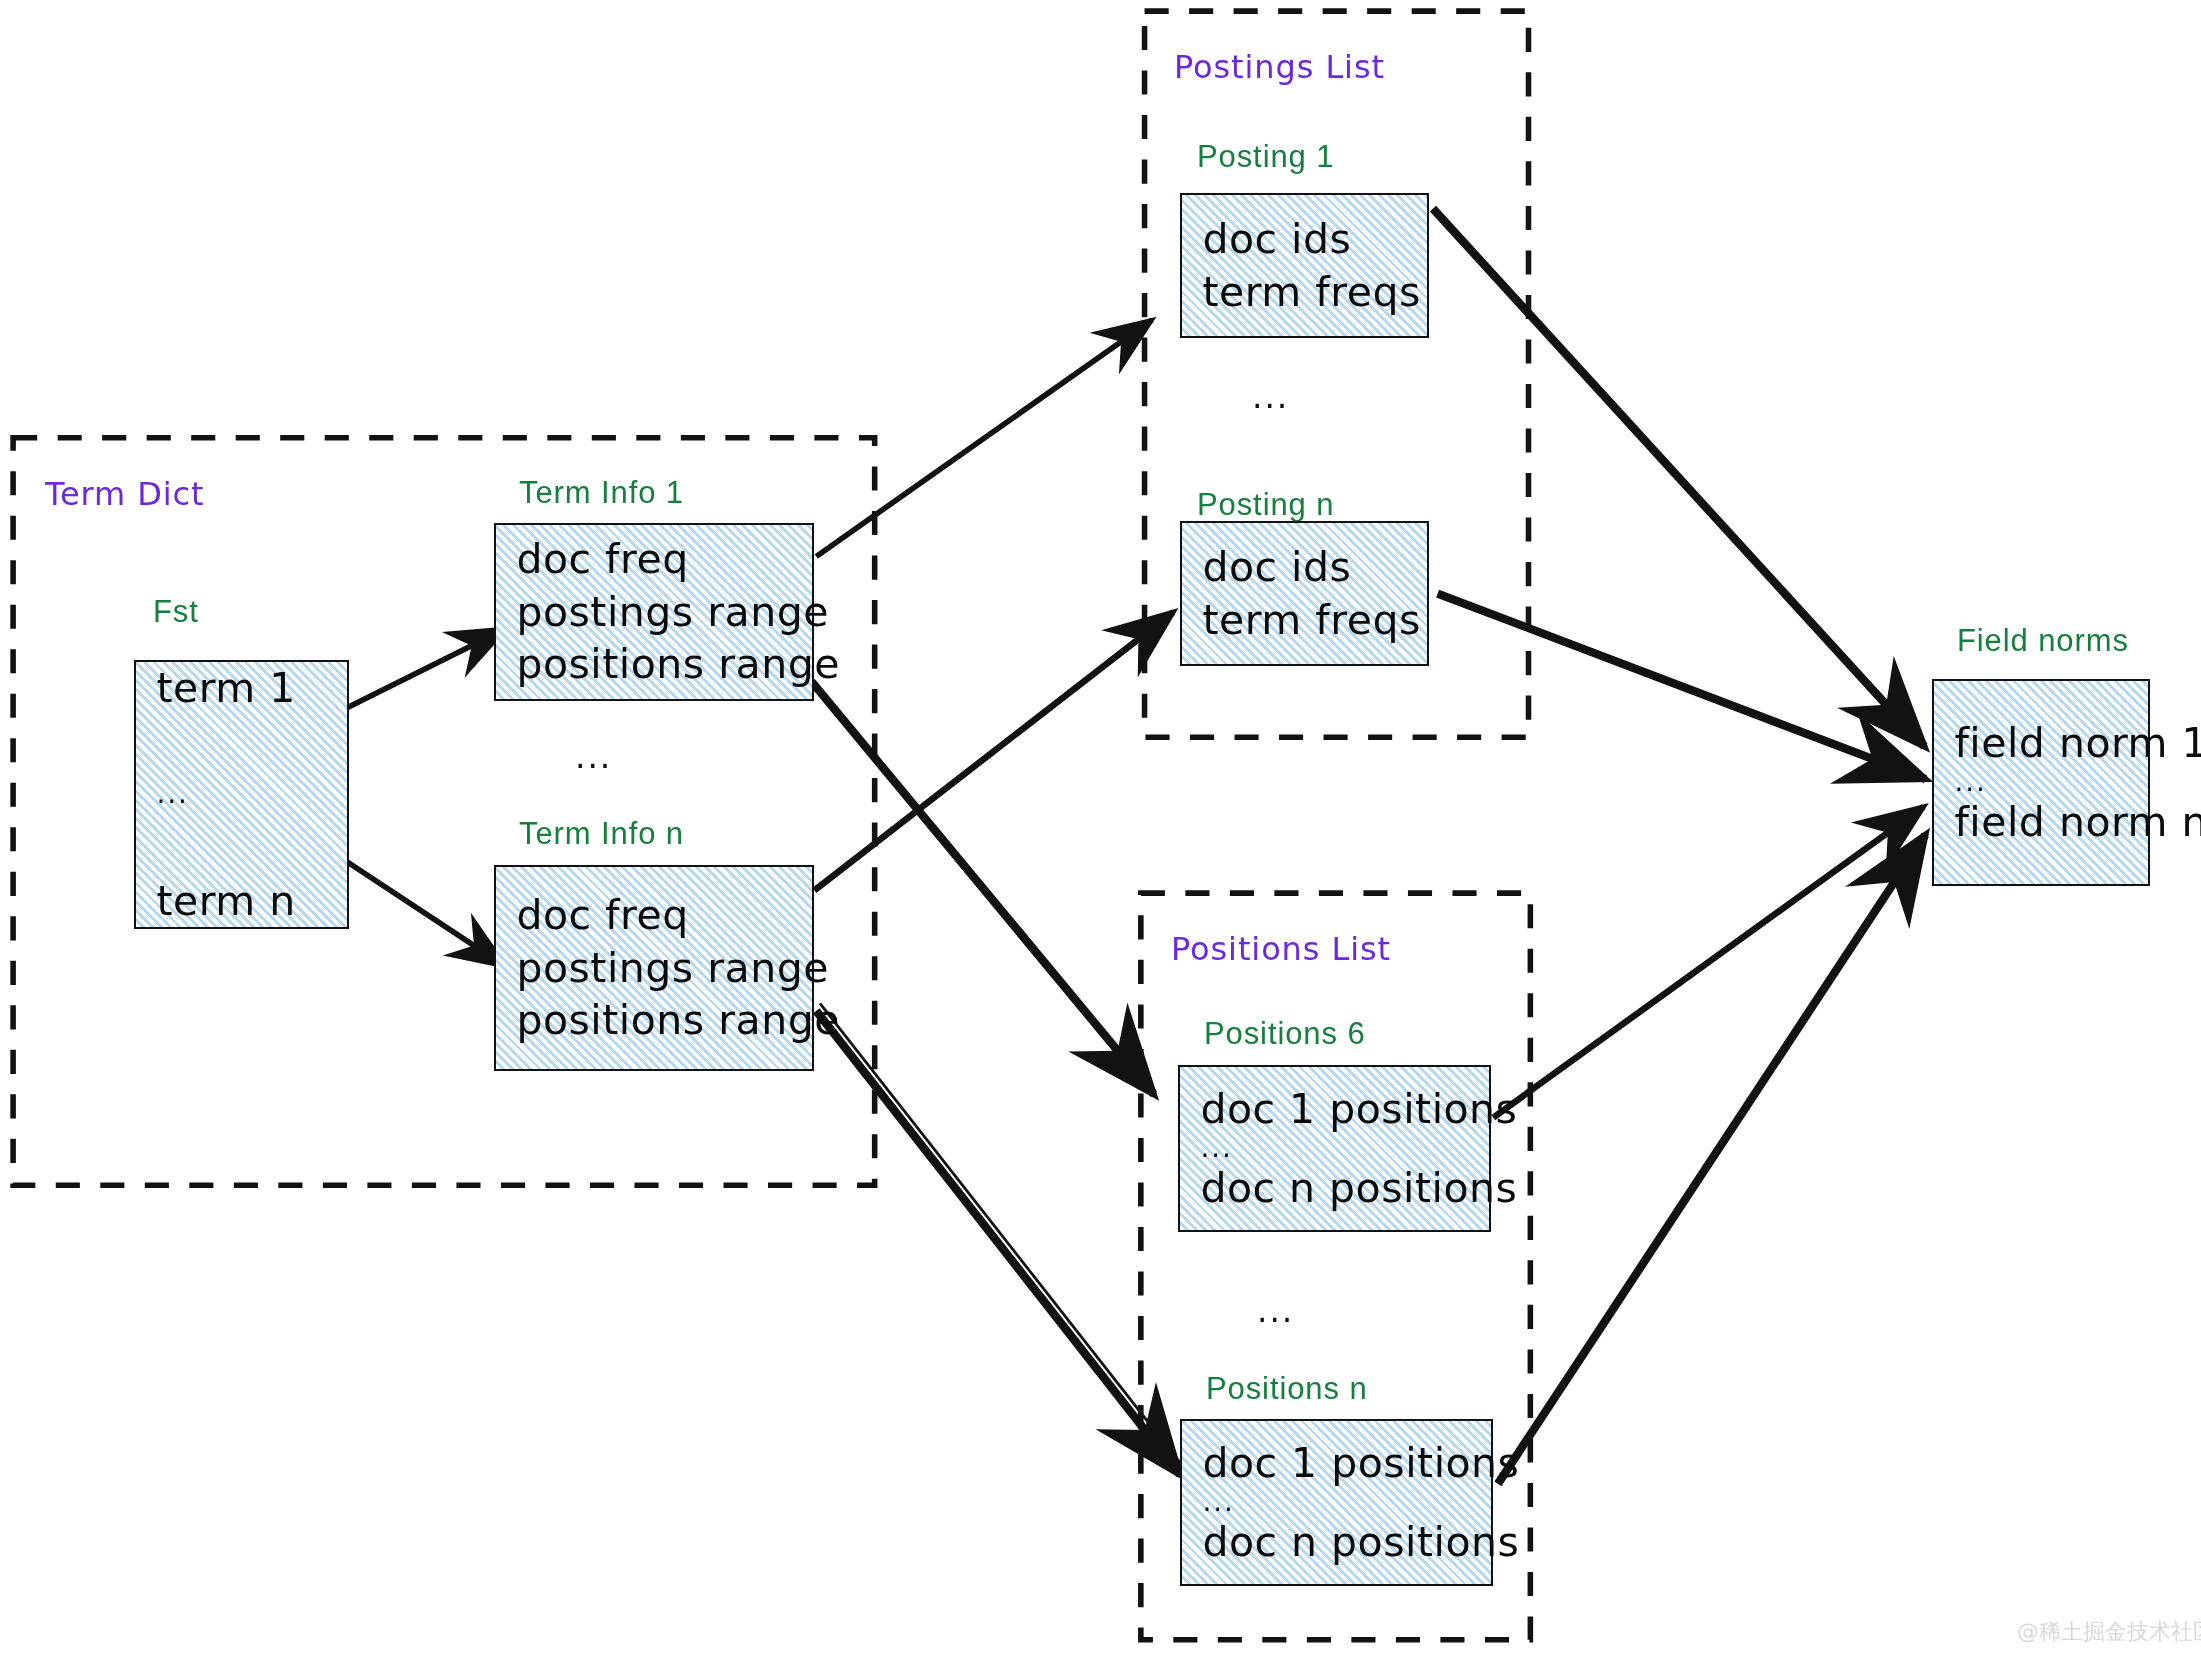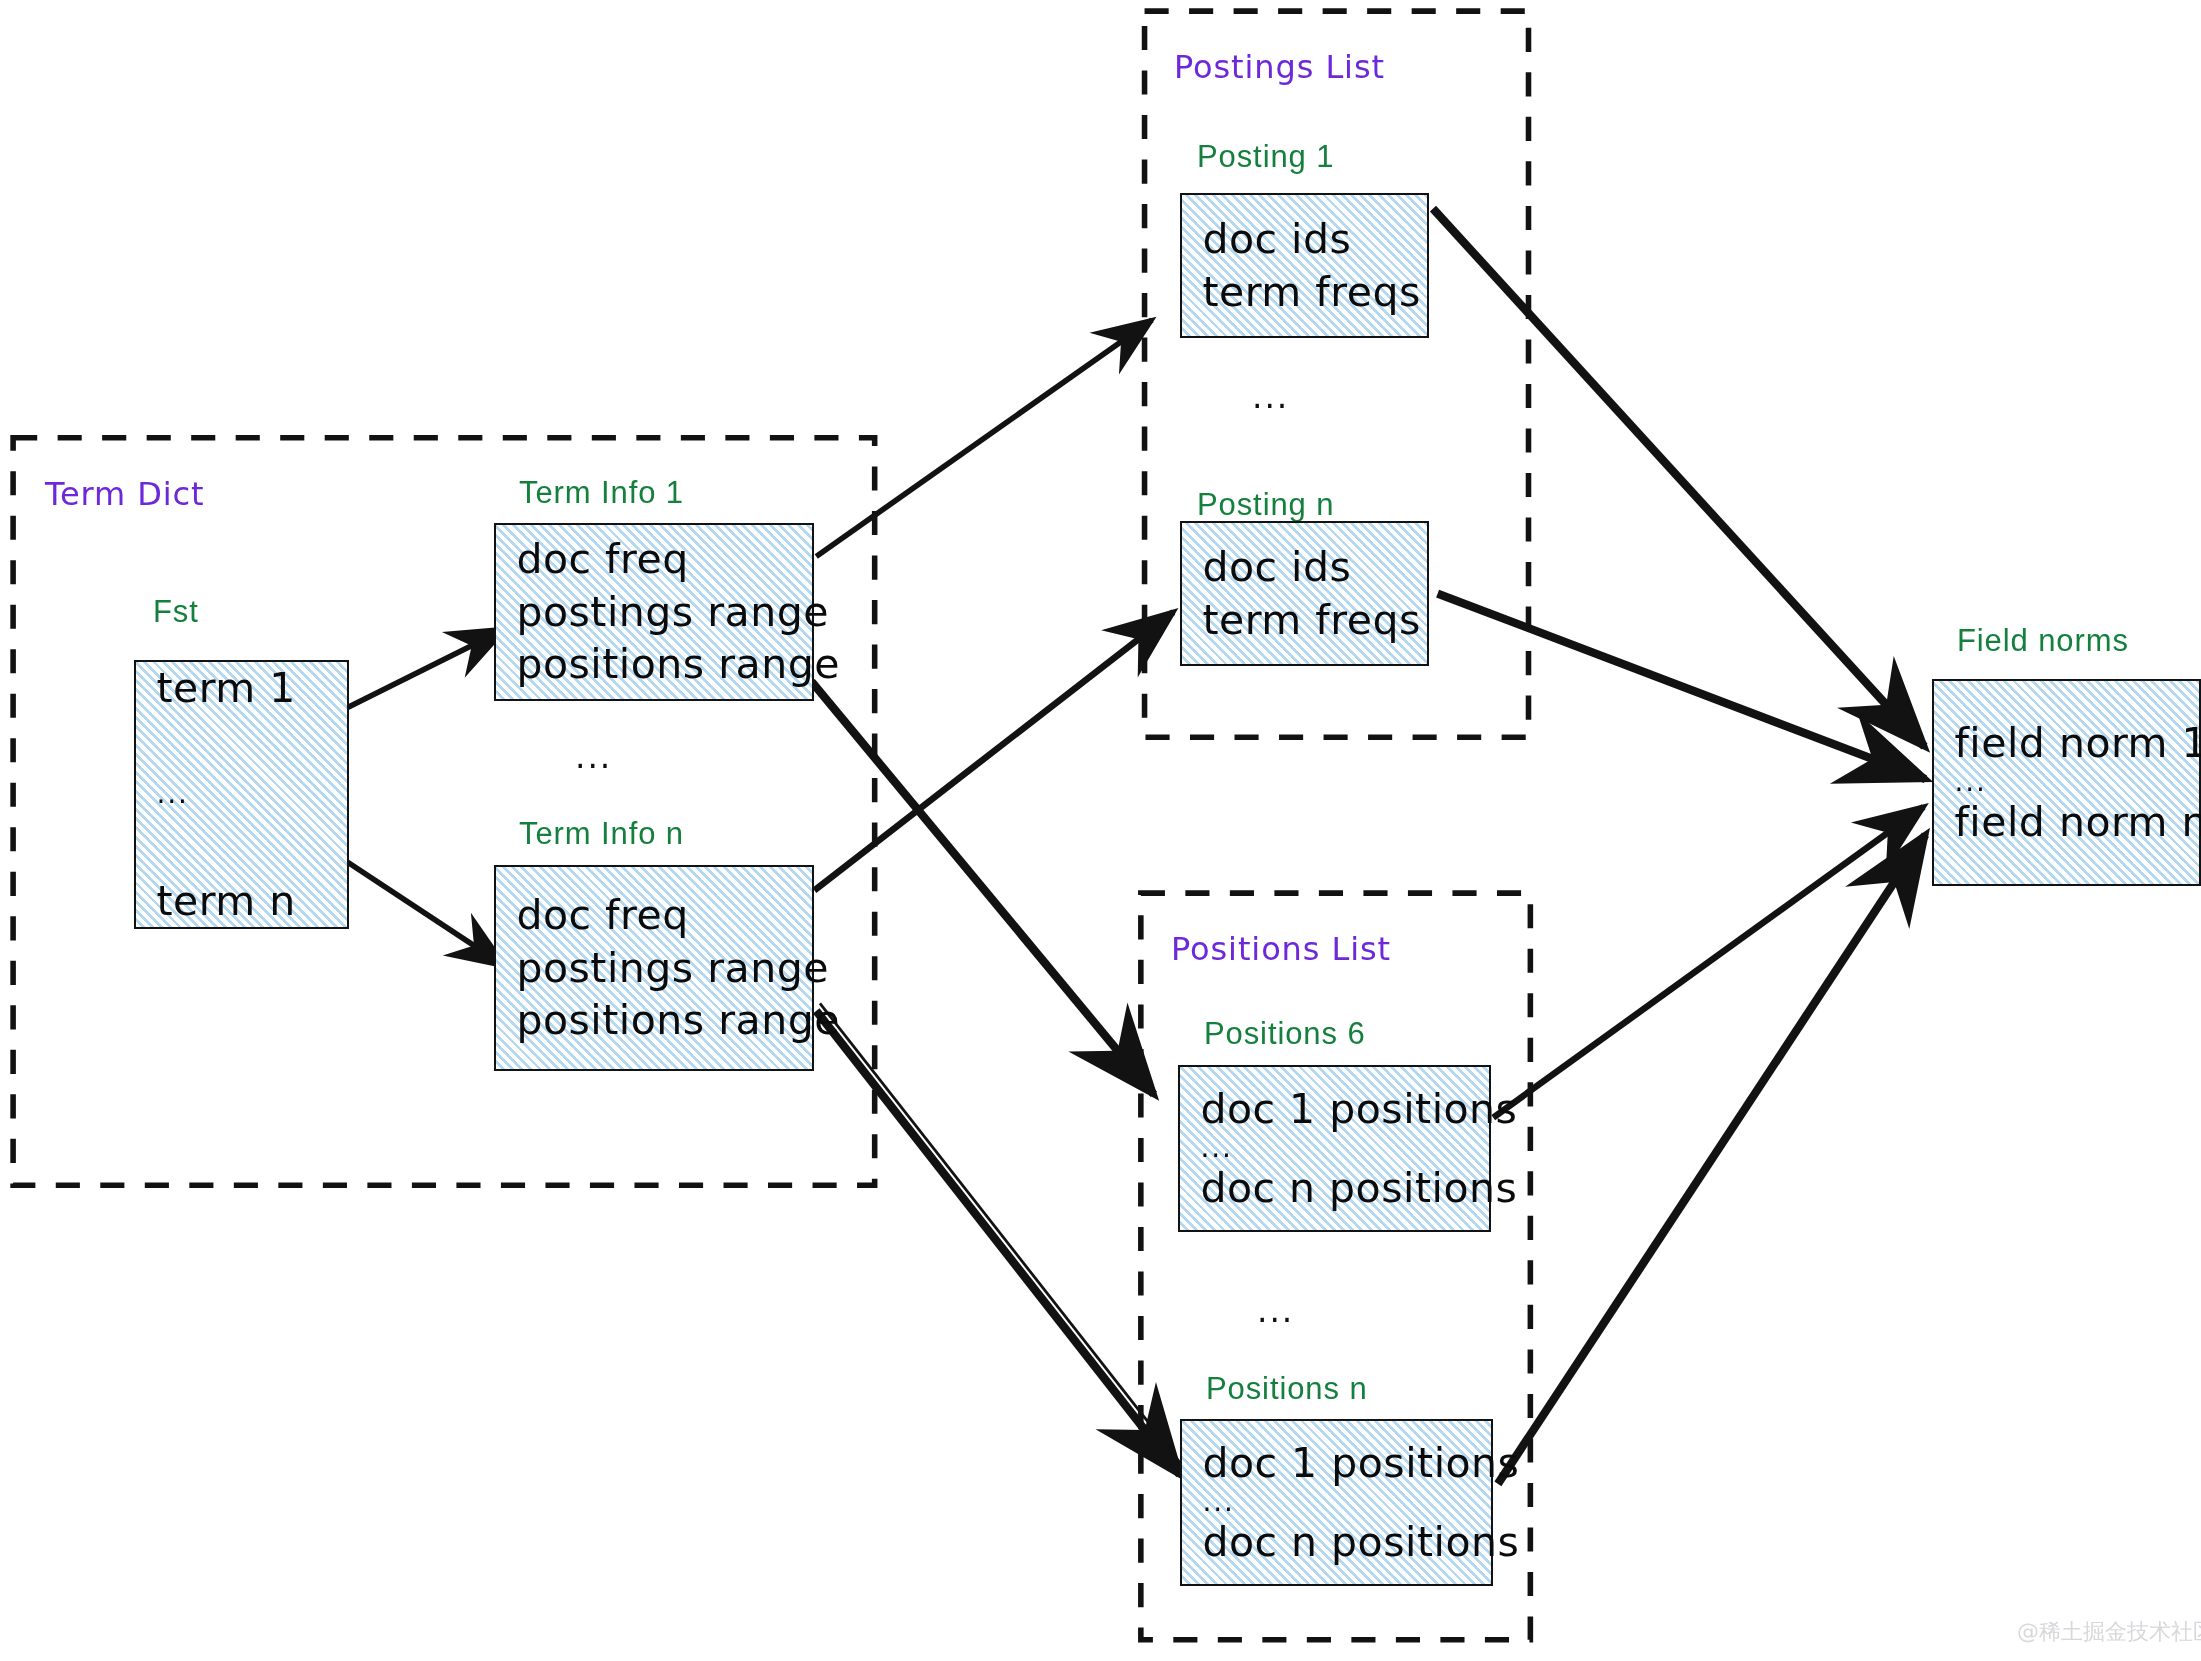--- a/index.html
+++ b/index.html
@@ -180,21 +180,21 @@
   <div class="ellipsis" style="left:1257px; top:1294px;">...</div>
 
   <div class="box-label" style="left:1206px; top:1371px;">Positions n</div>
   <div class="node" style="left:1180px; top:1419px; width:313px; height:167px;">
     <div class="line">doc 1 positions</div>
     <div class="line dots">...</div>
     <div class="line">doc n positions</div>
   </div>
 
   <div class="box-label" style="left:1957px; top:623px;text-align:right;">Field norms</div>
-  <div class="node" style="left:1932px; top:679px; width:269px; height:207px;">
+  <div class="node" style="left:1932px; top:679px; width:218px; height:207px;">
     <div class="line">field norm 1</div>
     <div class="line dots">...</div>
     <div class="line">field norm n</div>
   </div>
 
   <div class="watermark" style="left:2017px; top:1617px;">@稀土掘金技术社区</div>
 
 </div>
 
 

